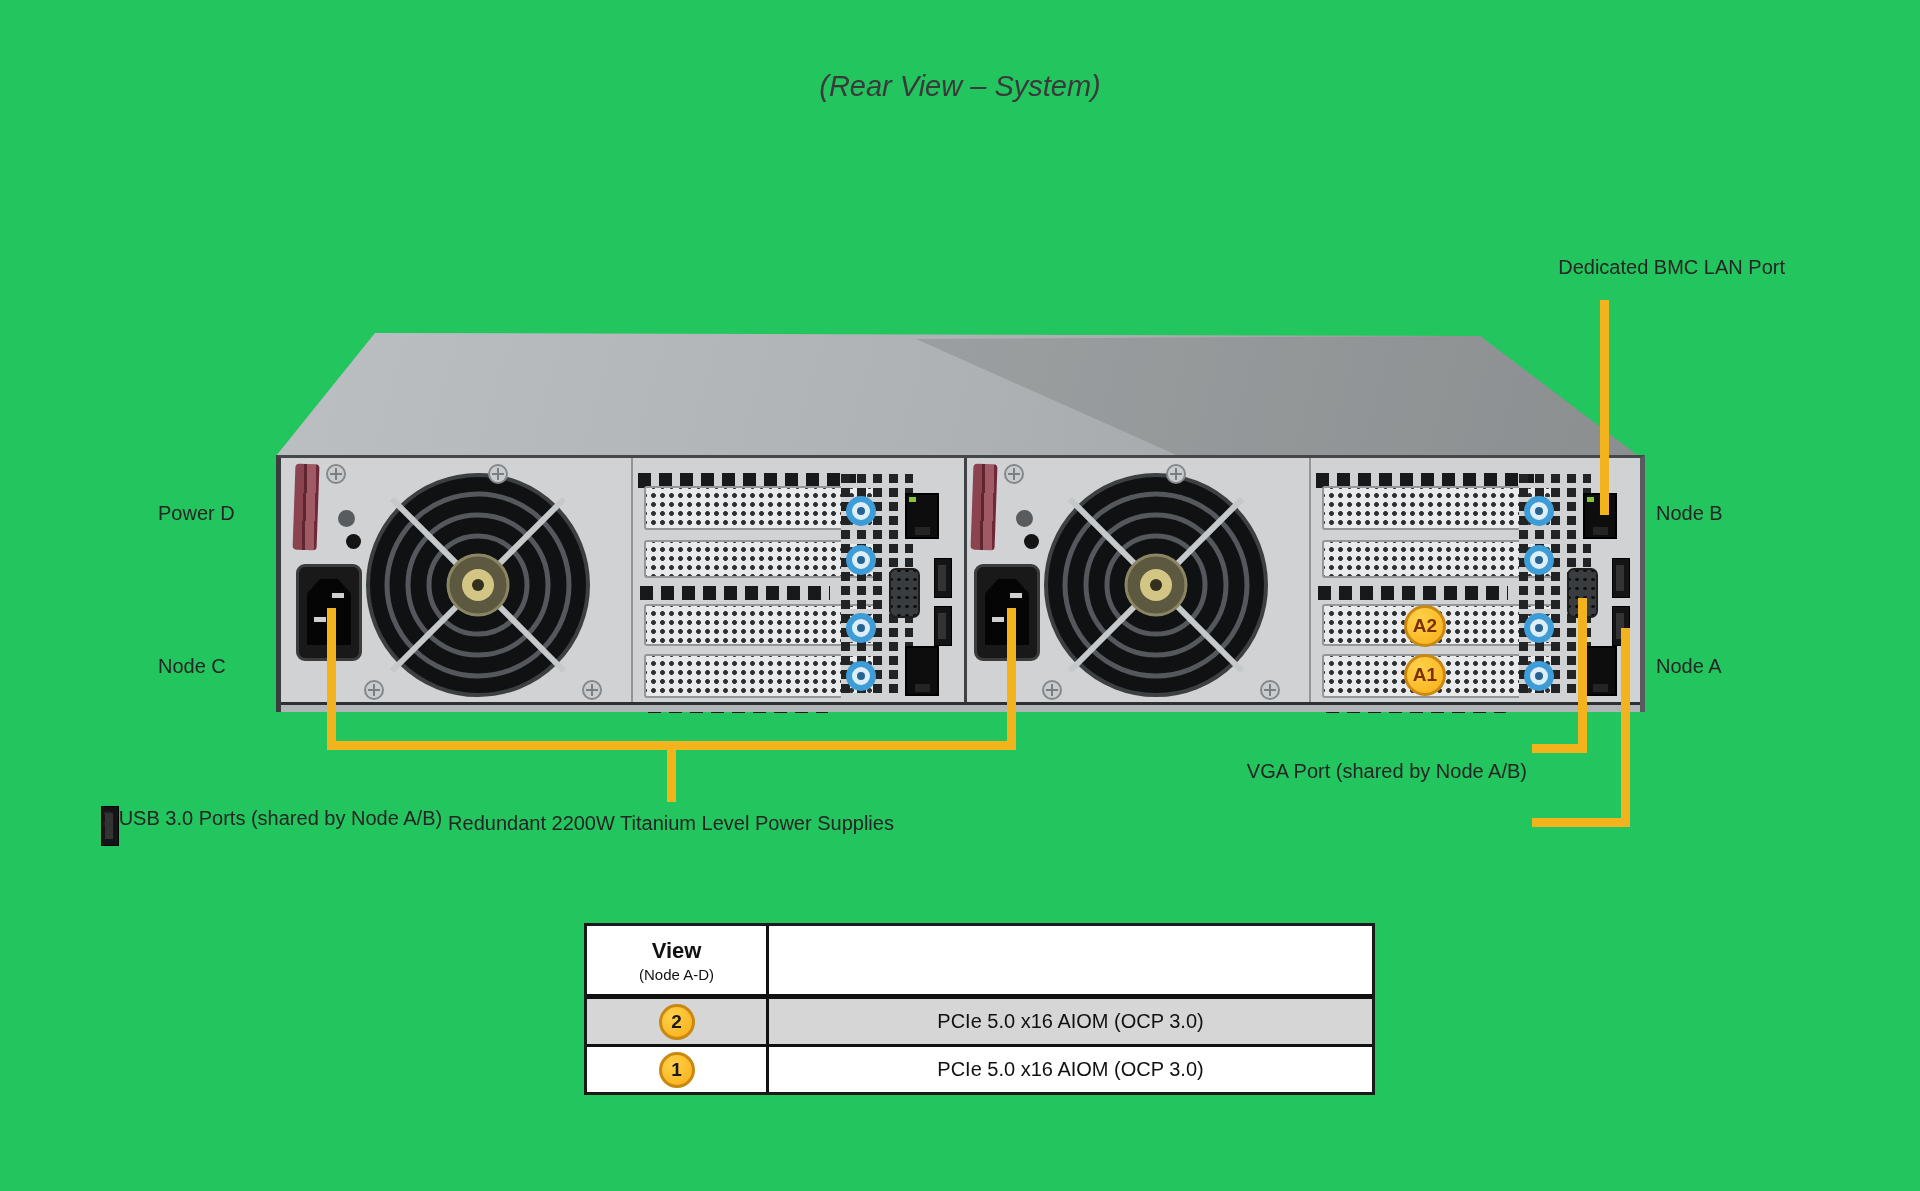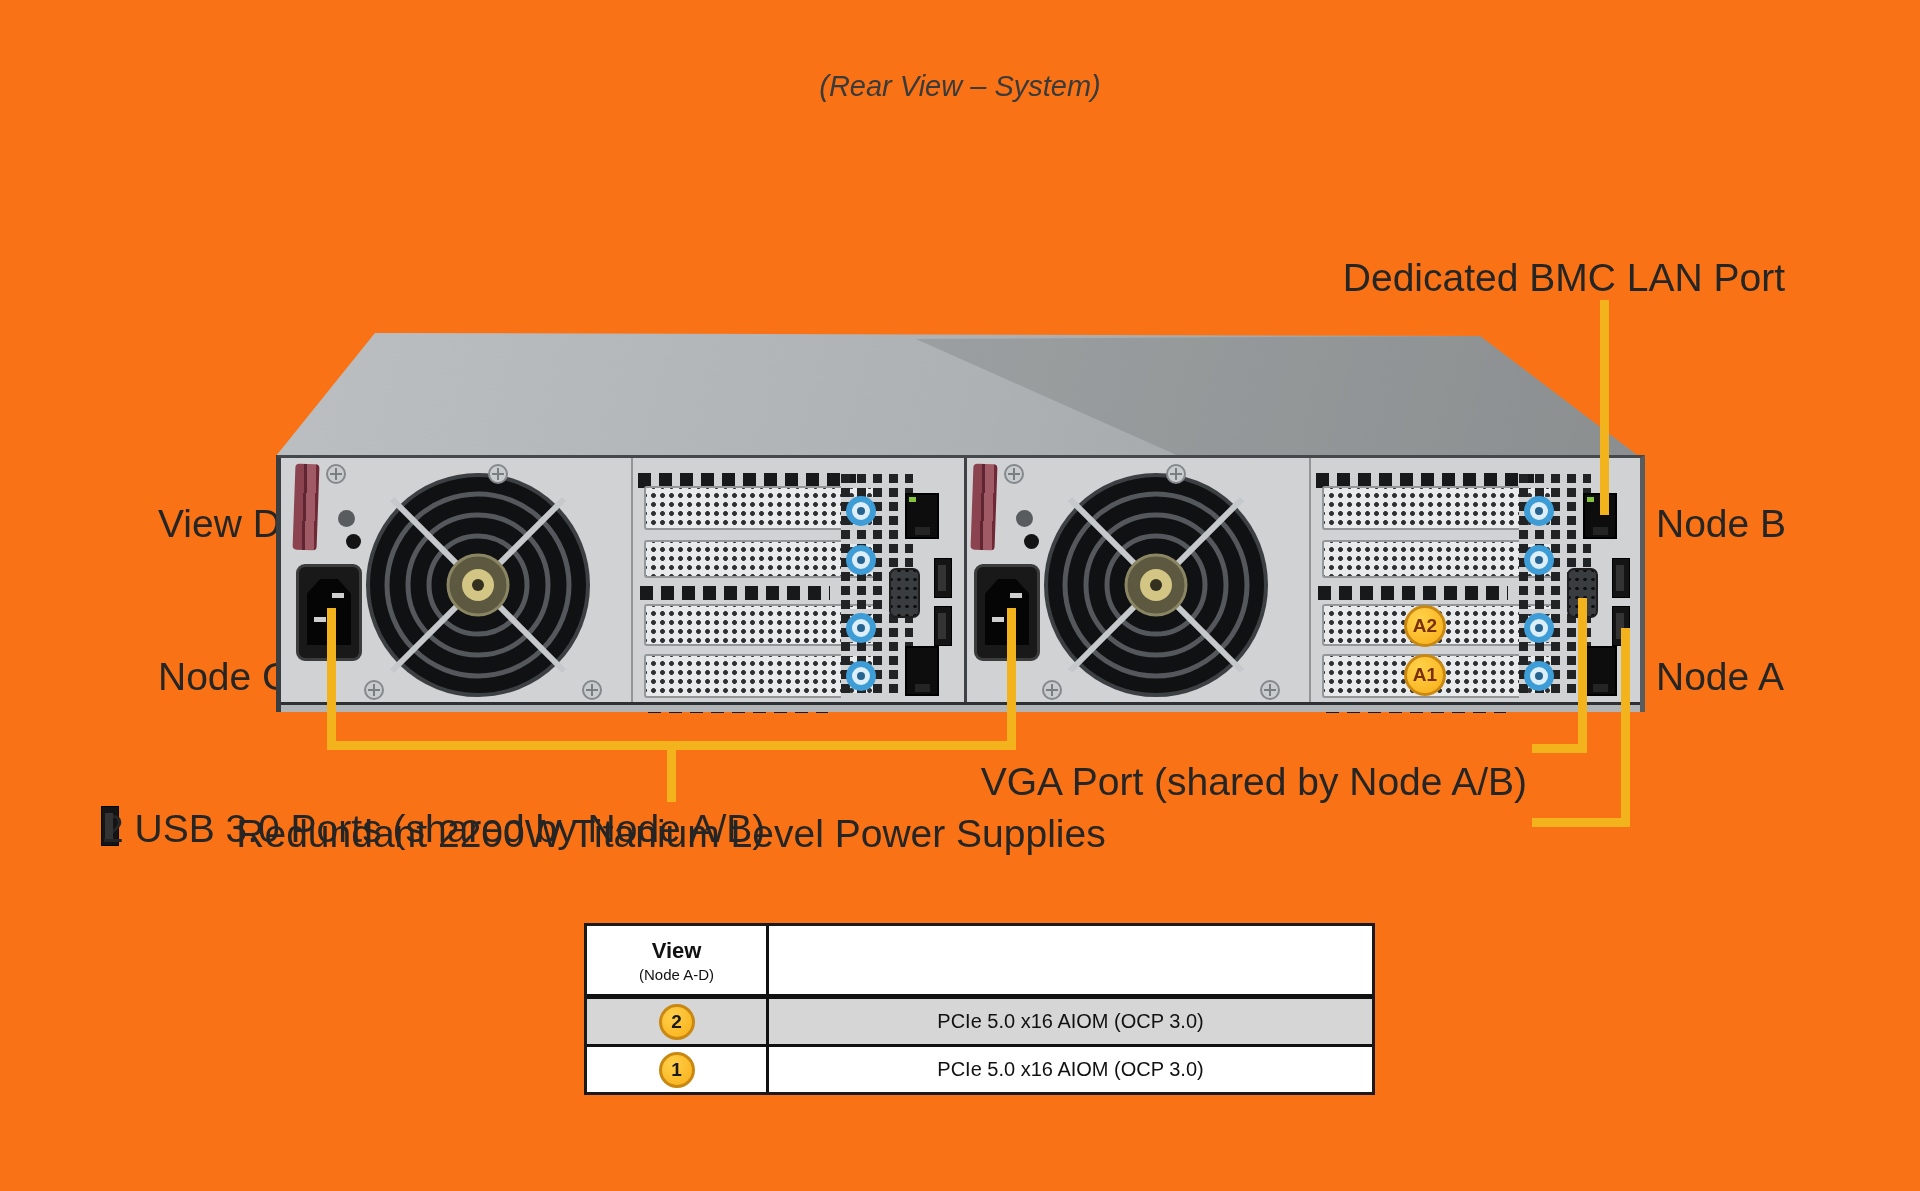--- a/index.html
+++ b/index.html
@@ -3,27 +3,27 @@
 <meta charset="utf-8">
 <style>
   :root{
     --callout:#F2B31C;
     --badge-fill:#F9AE17;
     --badge-border:#C88812;
     --row-shade:#D6D6D6;
   }
   html,body{margin:0;padding:0;background:#fff;}
   .canvas{
-    position:relative;width:1920px;height:1191px;background:#f97316;overflow:hidden;
+    position:relative;width:1920px;height:1191px;background:#22c55e;overflow:hidden;
     font-family:"Liberation Sans", sans-serif;color:#2b2b2b;
   }
   
   .title{position:absolute;left:0;right:0;top:70px;text-align:center;
     font-style:italic;font-size:29px;color:#3a3a3a;}
-  .lbl{position:absolute;font-size:39px;color:#252525;white-space:nowrap;text-align:center;}
+  .lbl{position:absolute;font-size:20px;color:#252525;white-space:nowrap;text-align:center;}
   .lbl.bmc{top:256px;right:135px;}
   .lbl.node-d{left:158px;top:502px;}
   .lbl.node-c{left:158px;top:655px;}
   .lbl.node-b{left:1656px;top:502px;}
   .lbl.node-a{left:1656px;top:655px;}
   .lbl.vga{top:733px;right:393px;margin-top:27px;}
   .lbl.usb{top:806px;right:393px;}
   .lbl.psu{top:812px;left:671px;transform:translateX(-50%);}
   
   .line{position:absolute;background:var(--callout);z-index:5;}
@@ -255,21 +255,21 @@
   <div class="line bmc-v"></div>
   <div class="line vga-v"></div>
   <div class="line vga-h"></div>
   <div class="line usb-v"></div>
   <div class="line usb-h"></div>
   <div class="line psu-l"></div>
   <div class="line psu-r"></div>
   <div class="line psu-h"></div>
   <div class="line psu-stem"></div>
 
-  <div class="lbl node-d">View D</div>
+  <div class="lbl node-d">Power D</div>
   <div class="lbl node-c">Node C</div>
   <div class="lbl node-b">Node B</div>
   <div class="lbl node-a">Node A</div>
 
   <div class="lbl vga">VGA Port (shared by Node A/B)</div>
   <div class="lbl usb">2 USB 3.0 Ports (shared by Node A/B)</div>
   <div class="lbl psu">Redundant 2200W Titanium Level Power Supplies</div>
 
   <div class="slot-table">
     <div class="t-header">

